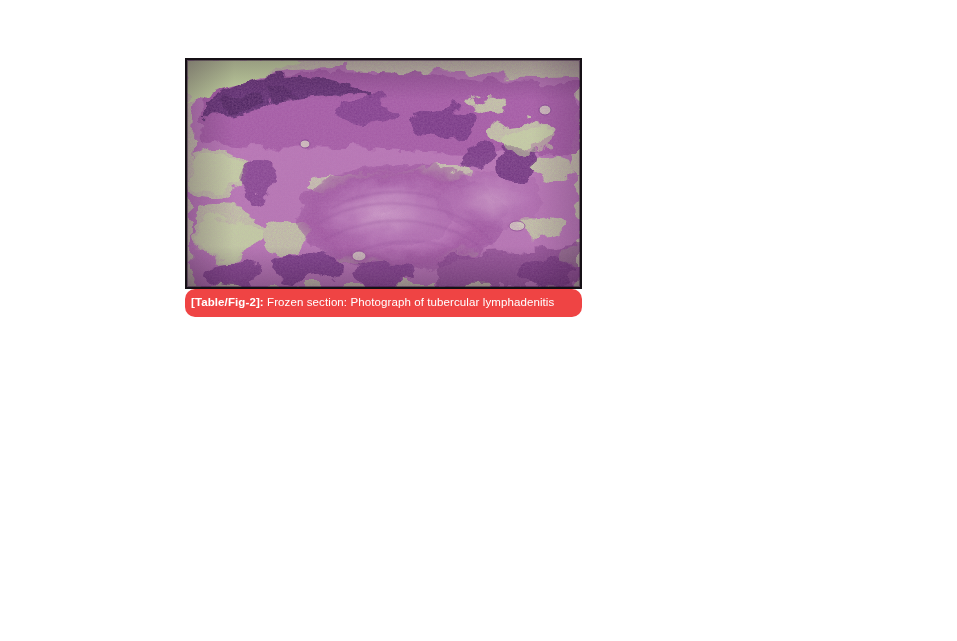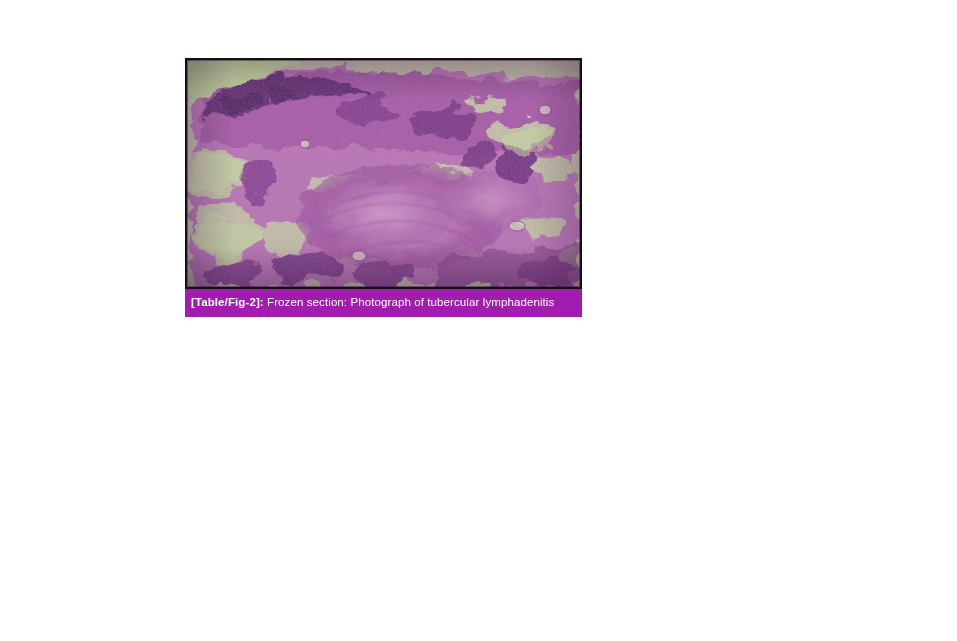--- a/index.html
+++ b/index.html
@@ -40,27 +40,28 @@
     width: 100%;
     height: 100%;
     display: block;
   }
 
   
   .caption-bar {
     width: 397px;
     min-height: 28px;
     box-sizing: border-box;
-    background: #a21caf;
+    background: #ef4444;
     color: #ffffff;
     padding: 5px 6px 5px 6px;
     font-size: 11.5px;
     line-height: 17px;
     letter-spacing: 0.1px;
     white-space: nowrap;
+    border-radius: 10px;
   }
   .caption-label {
     font-weight: bold;
   }
   .caption-text {
     font-weight: normal;
   }
 </style>
 </head>
 <body>

